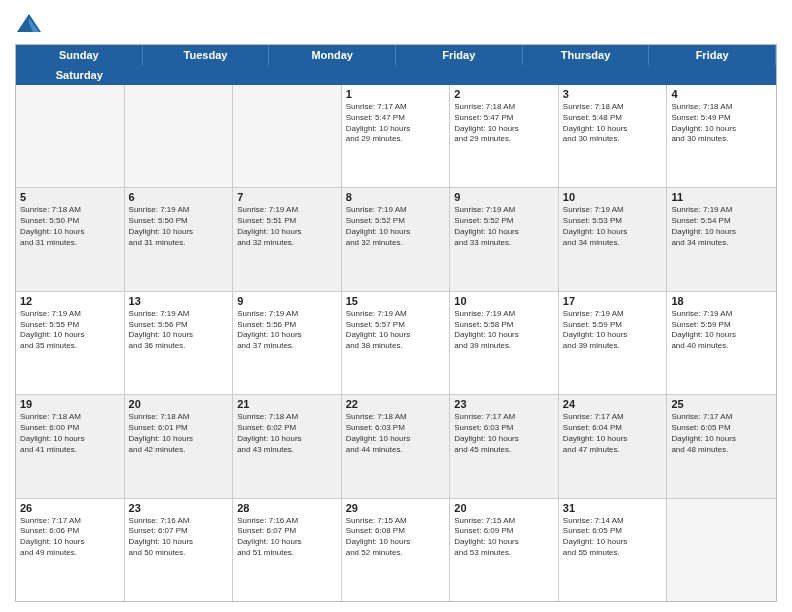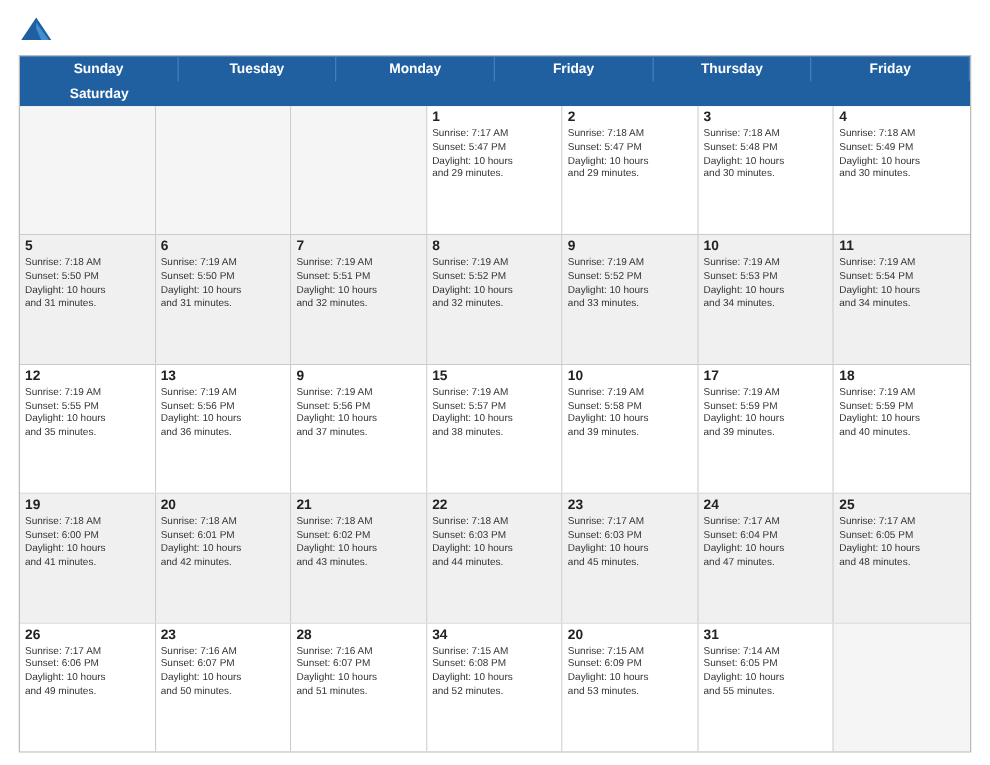--- a/index.html
+++ b/index.html
@@ -345,21 +345,21 @@
 and 50 minutes.</div>
           </div>
           <div class="cal-cell">
             <div class="day-num">28</div>
             <div class="cell-info" style="white-space: pre-line;">Sunrise: 7:16 AM
 Sunset: 6:07 PM
 Daylight: 10 hours
 and 51 minutes.</div>
           </div>
           <div class="cal-cell">
-            <div class="day-num">34</div>
+            <div class="day-num">29</div>
             <div class="cell-info" style="white-space: pre-line;">Sunrise: 7:15 AM
 Sunset: 6:08 PM
 Daylight: 10 hours
 and 52 minutes.</div>
           </div>
           <div class="cal-cell">
             <div class="day-num">20</div>
             <div class="cell-info" style="white-space: pre-line;">Sunrise: 7:15 AM
 Sunset: 6:09 PM
 Daylight: 10 hours

